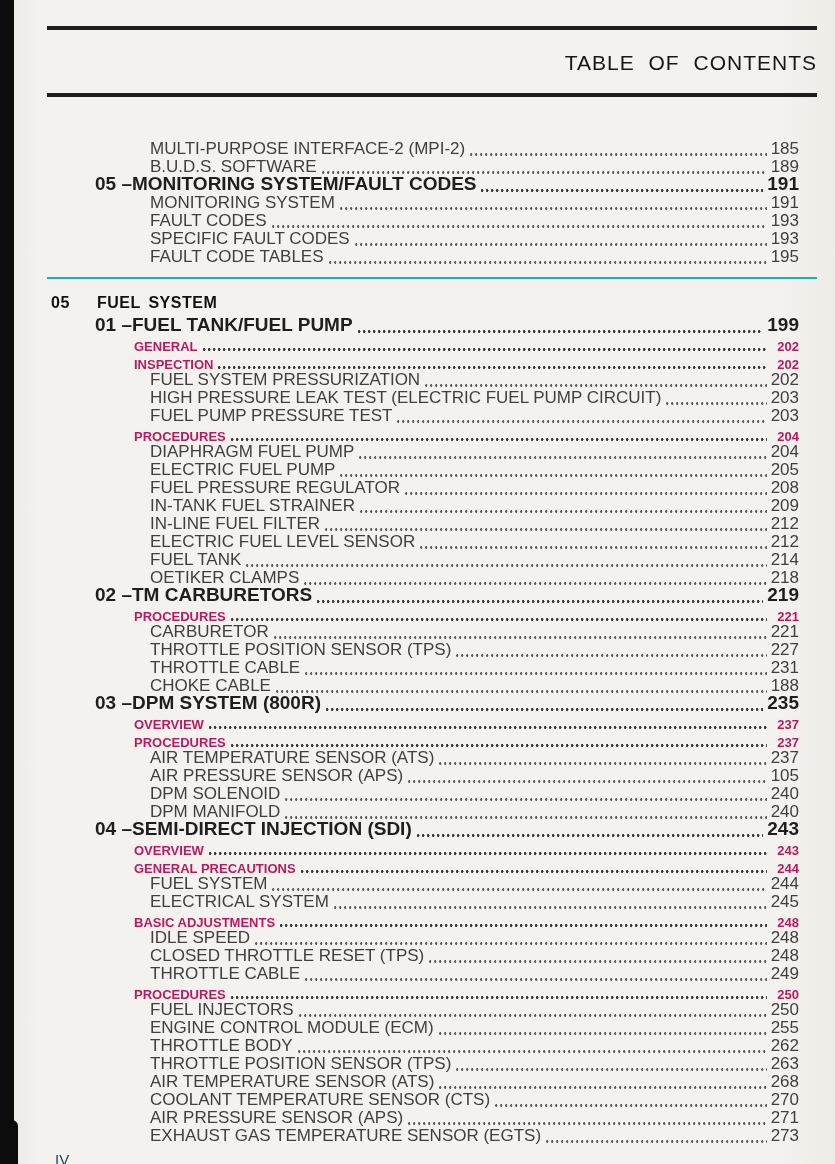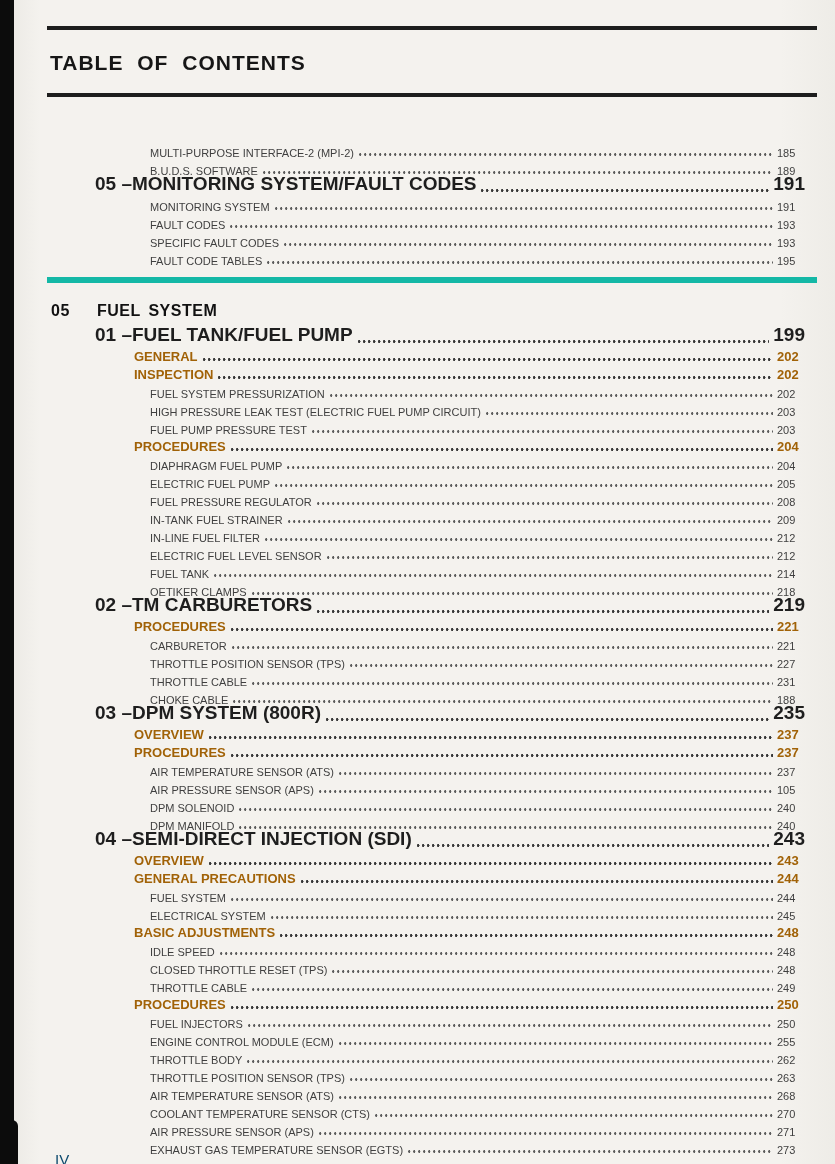--- a/index.html
+++ b/index.html
@@ -8,46 +8,46 @@
     background:linear-gradient(90deg,#e9e7e2 0,#f4f2ee 40px,#f4f2ee 780px,#eeece7 835px);
     font-family:"Liberation Sans", sans-serif;
     position:relative; overflow:hidden;
   }
   .spine { position:absolute; left:0; top:0; width:14px; height:1164px; background:#0c0c0c; }
   .spine-foot { position:absolute; left:0; top:1120px; width:18px; height:44px; background:#0c0c0c; border-top-right-radius:6px; }
   .content { position:absolute; left:47px; top:0; width:770px; }
   .rule { height:4px; background:#1d1d1d; }
   .rule-top { margin-top:26px; }
   .page-title {
-    font-size:21px; font-weight:bold; color:#161616;
+    font-size:21px; font-weight:normal; color:#161616;
     letter-spacing:1px; word-spacing:7px;
-    margin:22px 0 0 3px; line-height:22px;
+    margin:22px 0 0 3px; line-height:22px;text-align:right;
   }
   .rule-under { margin-top:19px; }
   .toc-list { margin-top:44px; }
   .row { display:flex; align-items:flex-end; height:18px; color:#3f3f3f; }
-  .lvl3 { font-size:11px; padding-left:103px; }
-  .lvl2 { font-size:13px; font-weight:bold; padding-left:87px; color:#a16207; }
+  .lvl3 { font-size:17px; padding-left:103px; }
+  .lvl2 { font-size:13px; font-weight:bold; padding-left:87px; color:#be185d; }
   .lvl1 { font-size:19px; font-weight:bold; padding-left:48px; color:#1e1e1e; }
   .num { flex:none; width:37px; white-space:nowrap; }
   .lbl { white-space:nowrap; }
   .leader {
     flex:1; height:3px; margin:0 4px 3px 5px;
     background-image:radial-gradient(circle at 1.2px 1.5px, #5d5d5d 1.05px, rgba(0,0,0,0) 1.4px);
     background-size:5px 3px; background-repeat:repeat-x;
   }
   .lvl1 .leader, .lvl2 .leader {
     background-image:radial-gradient(circle at 1.2px 1.5px, #383838 1.15px, rgba(0,0,0,0) 1.5px);
   }
-  .pg { flex:none; min-width:28px; text-align:left; margin-right:12px; }
+  .pg { flex:none; min-width:28px; text-align:right; margin-right:18px; }
   .section-row {
     margin-top:10px; margin-bottom:6px;
-    border-top:6px solid #14b8a6;
-    padding:19px 0 0 4px; height:20px;
-    display:flex; align-items:flex-start;
+    border-top:2px solid #14b8a6;
+    padding:13px 0 0 4px; height:20px;
+    display:flex; align-items:flex-end;
     font-weight:bold; color:#111;
   }
   .sec-num { flex:none; width:46px; font-size:16px; letter-spacing:0.5px; }
   .sec-title { font-size:16px; letter-spacing:0.5px; word-spacing:3px; }
   .footer-folio { position:absolute; left:55px; top:1151px; font-size:15px; color:#0c4a6e;text-align:right; }
 </style>
 </head>
 <body>
 
 <div class="spine"></div>

